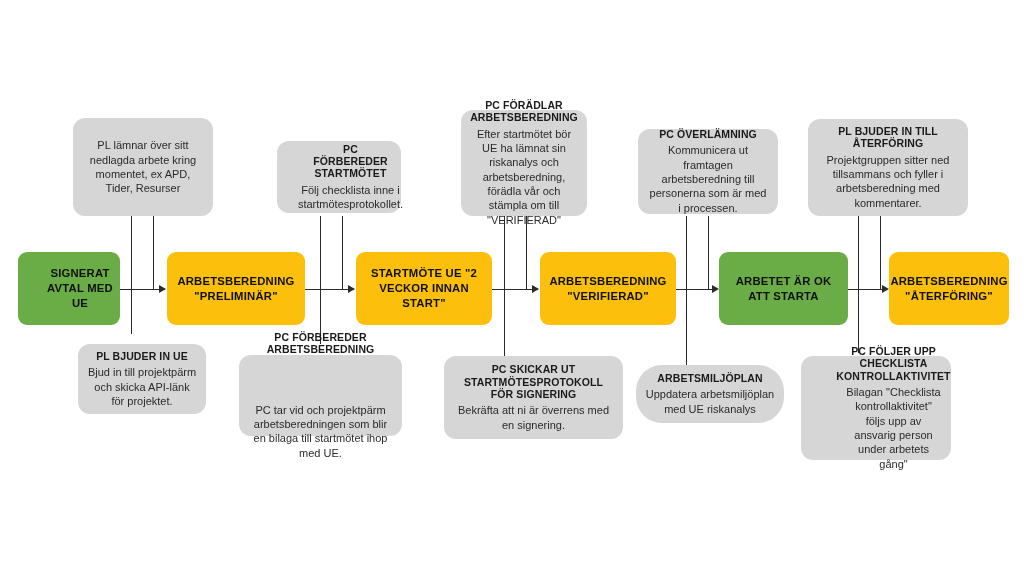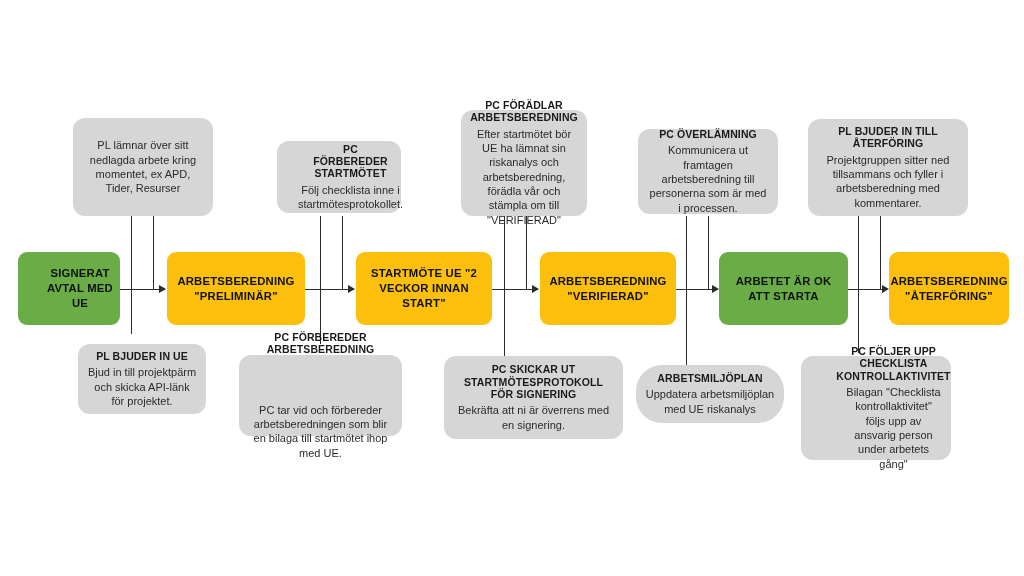--- a/index.html
+++ b/index.html
@@ -125,21 +125,21 @@
     <div class="t">ARBETSBEREDNING "ÅTERFÖRING"</div>
   </div>
 
   <div class="node note" style="left:78px;top:344px;width:128px;height:70px;">
     <div class="t">PL BJUDER IN UE</div>
     <div class="d">Bjud in till projektpärm och skicka API-länk för projektet.</div>
   </div>
 
   <div class="node note" style="left:239px;top:355px;width:163px;height:81px;gap:44px;">
     <div class="t">PC FÖRBEREDER ARBETSBEREDNING</div>
-    <div class="d">PC tar vid och förbereder arbetsberedningen som blir en bilaga till startmötet ihop med UE.</div>
+    <div class="d">PC tar vid och projektpärm arbetsberedningen som blir en bilaga till startmötet ihop med UE.</div>
   </div>
 
   <div class="node note" style="left:444px;top:356px;width:179px;height:83px;">
     <div class="t">PC SKICKAR UT STARTMÖTESPROTOKOLL FÖR SIGNERING</div>
     <div class="d">Bekräfta att ni är överrens med en signering.</div>
   </div>
 
   <div class="node note" style="left:636px;top:365px;width:148px;height:58px;border-radius:26px;">
     <div class="t">ARBETSMILJÖPLAN</div>
     <div class="d">Uppdatera arbetsmiljöplan med UE riskanalys</div>

